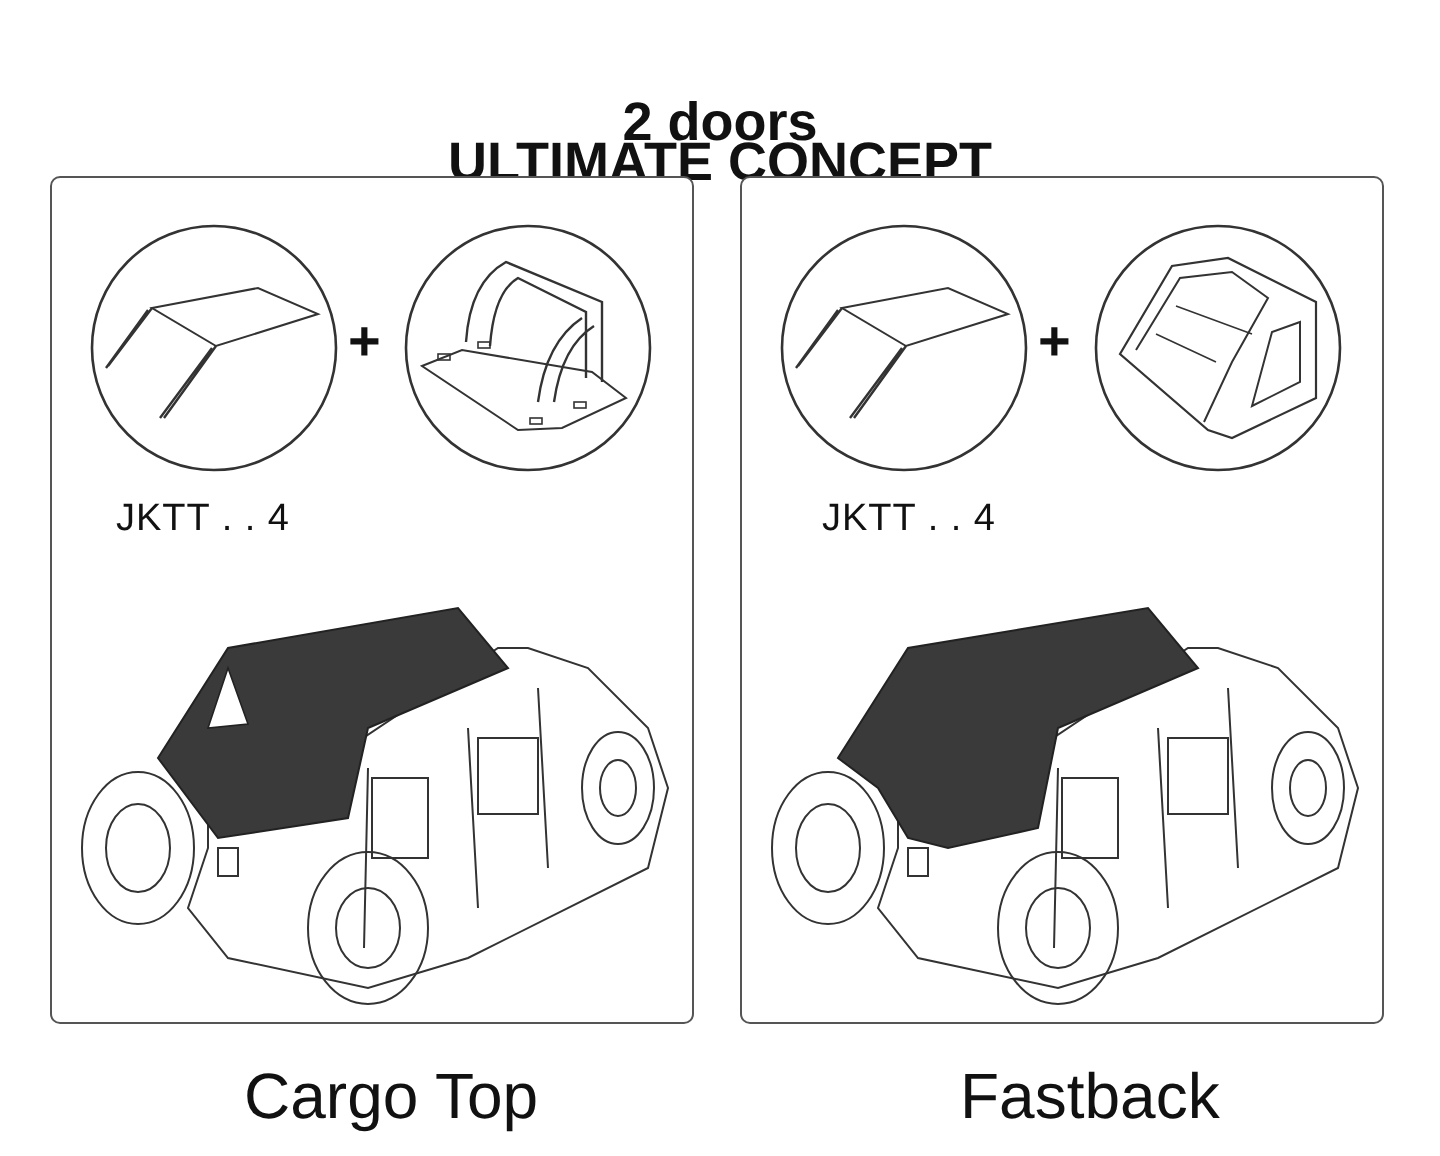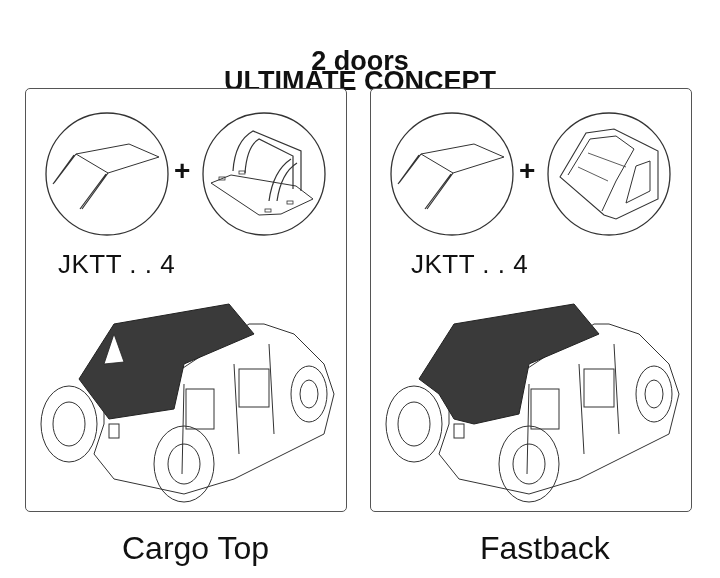--- a/index.html
+++ b/index.html
@@ -5,21 +5,21 @@
   html, body { margin:0; padding:0; background:#fff; }
   body { width:720px; height:578px; position:relative; overflow:hidden; font-family:"Liberation Sans", sans-serif; color:#111; }
   .title { position:absolute; left:0; width:720px; text-align:center; font-weight:bold; font-size:27px; line-height:30px; }
   .title.l1 { top:35px;margin-top:31px; }
   .title.l2 { top:46px; }
   .panel { position:absolute; top:88px; width:320px; height:422px; border:1.5px solid #555; border-radius:5px; background:#fff; }
   .panel.left { left:25px; }
   .panel.right { left:370px; }
   .part-circle { position:absolute; top:22px; width:126px; height:126px; }
   .plus { position:absolute; top:68px; left:148px; font-size:28px; font-weight:bold; line-height:28px; }
-  .code { position:absolute; top:160px; font-size:26px; letter-spacing:0.5px; }
+  .code { position:absolute; top:160px; font-size:19px; letter-spacing:0.5px; }
   .vehicle { position:absolute; left:8px; top:205px; width:305px; height:215px; }
   .caption { position:absolute; top:530px; font-size:32px; }
 </style>
 </head>
 <body>
 
 <div class="title l1">ULTIMATE CONCEPT</div>
 <div class="title l2">2 doors</div>
 
 <div class="panel left">

